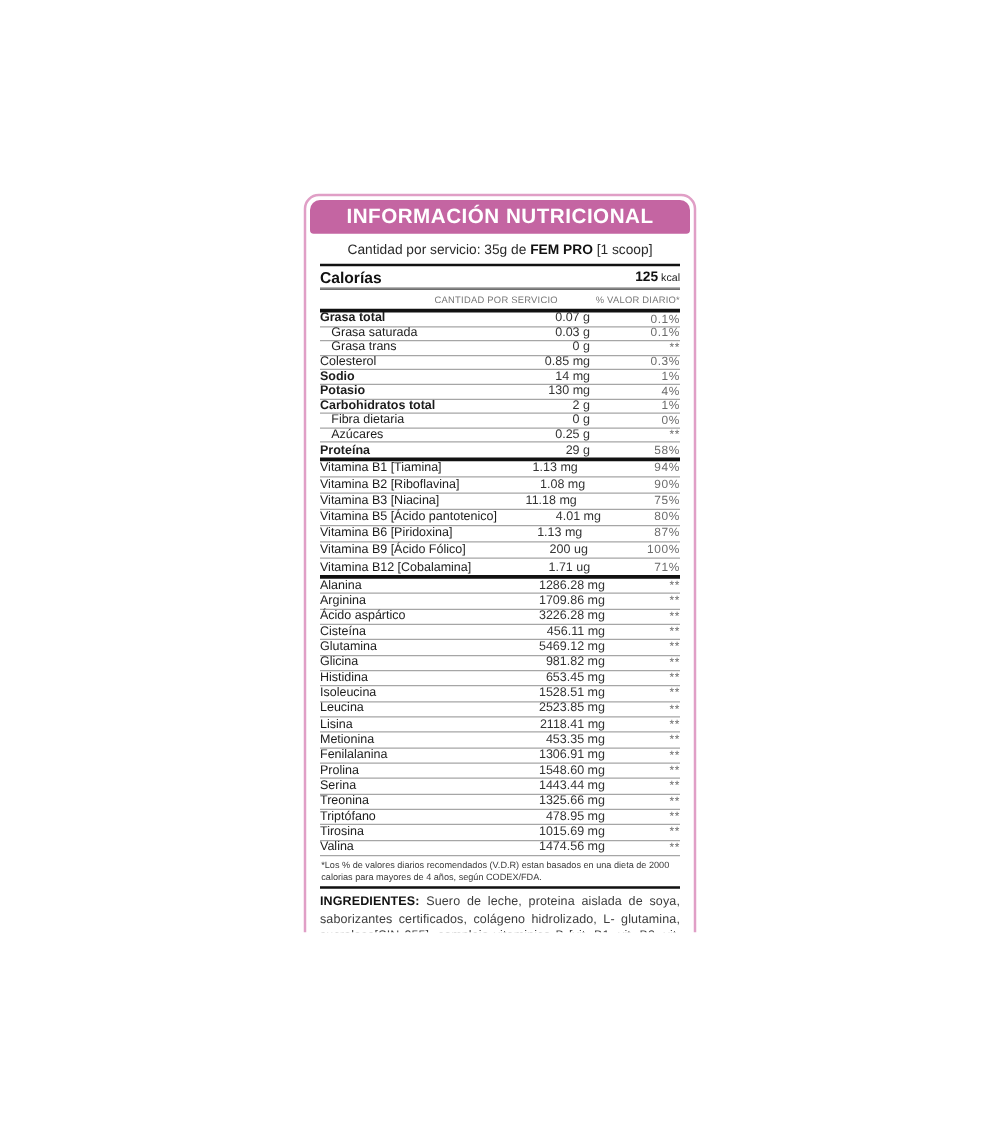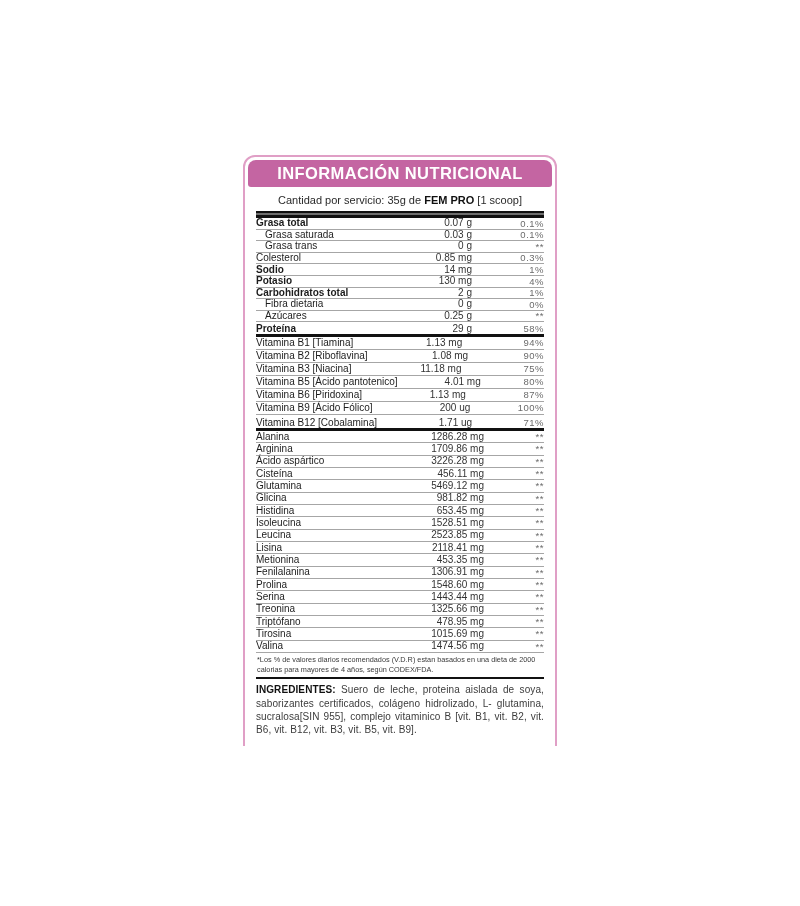--- a/index.html
+++ b/index.html
@@ -58,23 +58,31 @@
     <div class="titlebar">
       <span>INFORMACIÓN NUTRICIONAL</span>
     </div>
 
     <div class="content">
 
       <div class="serving"><span>Cantidad por servicio: 35g de </span><b>FEM PRO</b><span> [1 scoop]</span></div>
 
       <div class="bar bar2"></div>
 
+      <div class="cal-row">
+        <span class="cal-label">Calorías</span>
+        <span class="cal-val"><b>125</b> <span>kcal</span></span>
+      </div>
 
       <div class="dline"></div>
 
+      <div class="col-head">
+        <span class="ch-amt">CANTIDAD POR SERVICIO</span>
+        <span class="ch-dv">% VALOR DIARIO*</span>
+      </div>
 
       <div class="bar bar3"></div>
       <div class="rows sec-macro">
           <div class="row bold">
             <span class="c-label">Grasa total</span>
             <span class="c-amt">0.07 g</span>
             <span class="c-dv">0.1%</span>
           </div>
           <div class="row indent">
             <span class="c-label">Grasa saturada</span>

